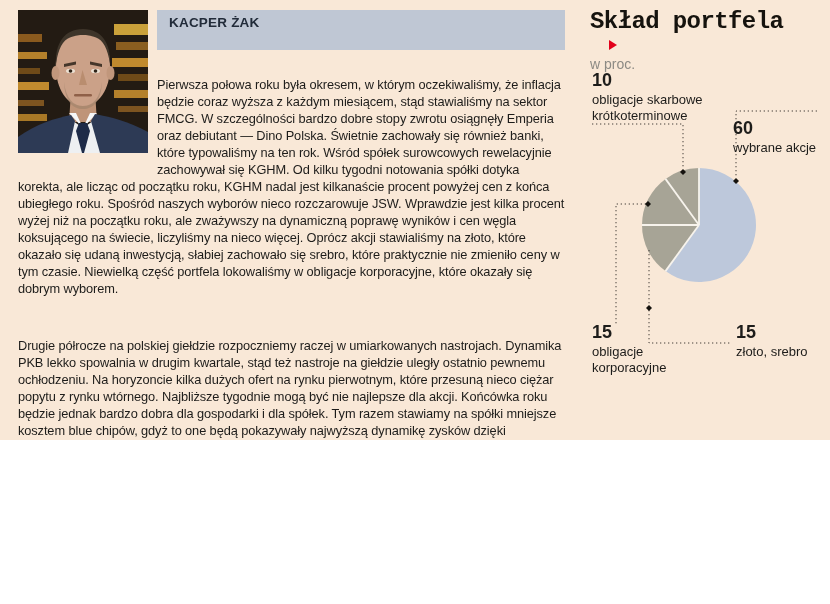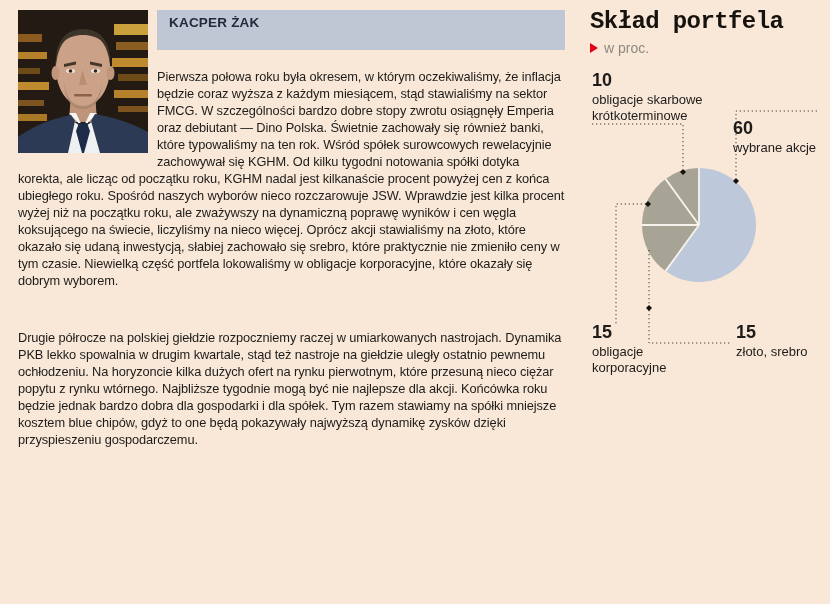--- a/index.html
+++ b/index.html
@@ -1,52 +1,52 @@
 <!DOCTYPE html>
 <html><head>
 <meta charset="utf-8">
 <style>
   * { margin:0; padding:0; box-sizing:border-box; }
   html,body { width:830px; height:604px; }
   body { font-family:"Liberation Sans", sans-serif; }
   .page {
-    position:relative; width:830px; height:604px;
+    position:relative; width:830px; height:440px;
     background:#f9e8d7; overflow:hidden;
   }
 
   
   .article { position:absolute; left:18px; top:10px; width:547px; }
   .photo {
     float:left; width:130px; height:143px;
     margin:0 9px 17px 0; overflow:hidden; background:#231b13;
   }
   .namebox {
     overflow:hidden; 
     height:40px; background:#bfc7d4;
     padding:5px 12px 0 12px;
     color:#222c3a;
   }
   .namebox .name { font-size:13.5px; font-weight:bold; line-height:16px; letter-spacing:.2px; }
   .namebox .role { font-size:13px; font-weight:bold; line-height:16px; }
   .para {
     font-size:12.8px; line-height:17px; color:#1d1c1a;
-    letter-spacing:-0.1px; margin-top:18px;
+    letter-spacing:-0.1px; margin-top:26px;
   }
   .para.second { margin-top:40px; }
 
   
   .chart-section { position:absolute; left:580px; top:0; width:250px; height:430px; }
   .chart-title {
     position:absolute; left:10px; top:8px;
     font-family:Liberation Mono, monospace; font-weight:bold;
     font-size:24px; line-height:28px; color:#16130e; letter-spacing:-0.6px;
   }
   .chart-subtitle {
     position:absolute; left:10px; top:40px;
-    display:flex; align-items:center; gap:6px;
+    display:flex; align-items:center; gap:6px;flex-direction:column;
   }
   .tri {
     width:0; height:0; display:inline-block;
     border-left:8px solid #e2001a;
     border-top:5px solid transparent;
     border-bottom:5px solid transparent;
   }
   .chart-subtitle .sub-text { font-size:14px; color:#8c8a84; }
   .pie-svg { position:absolute; left:0; top:60px; }
   .chart-label { position:absolute; color:#1d1c1a; }

